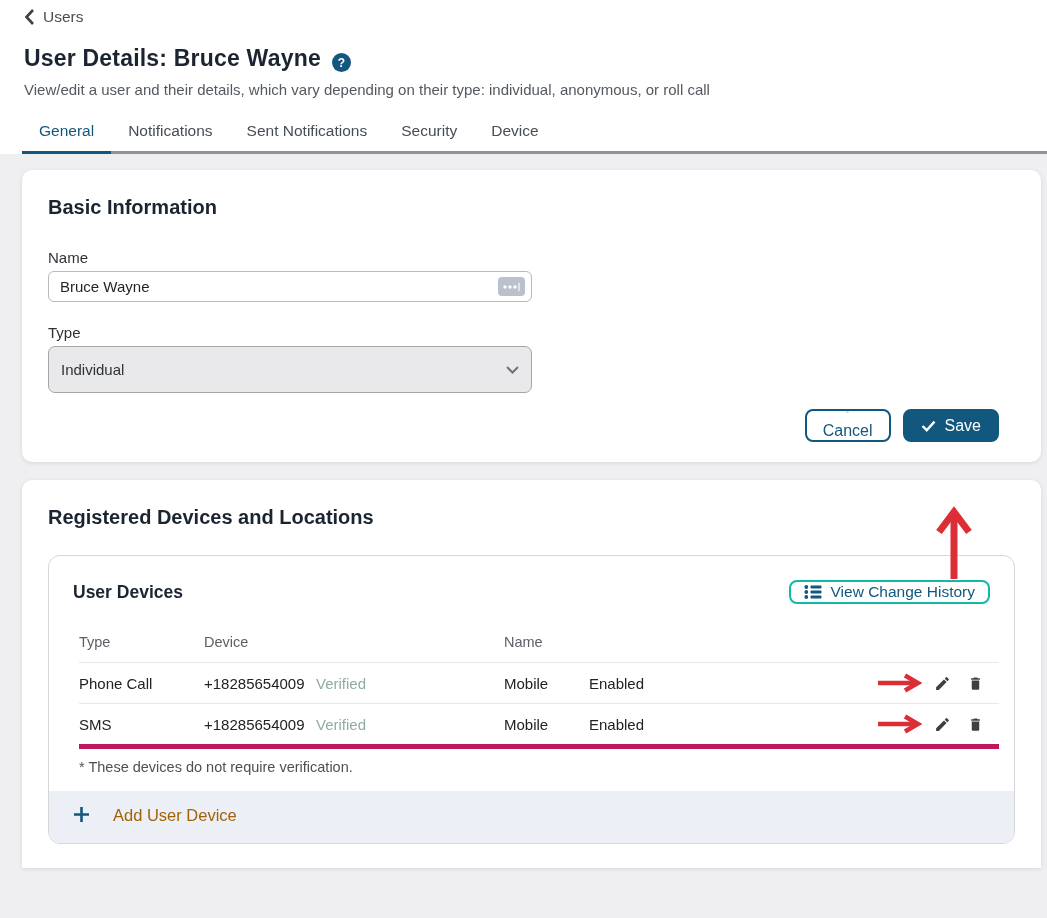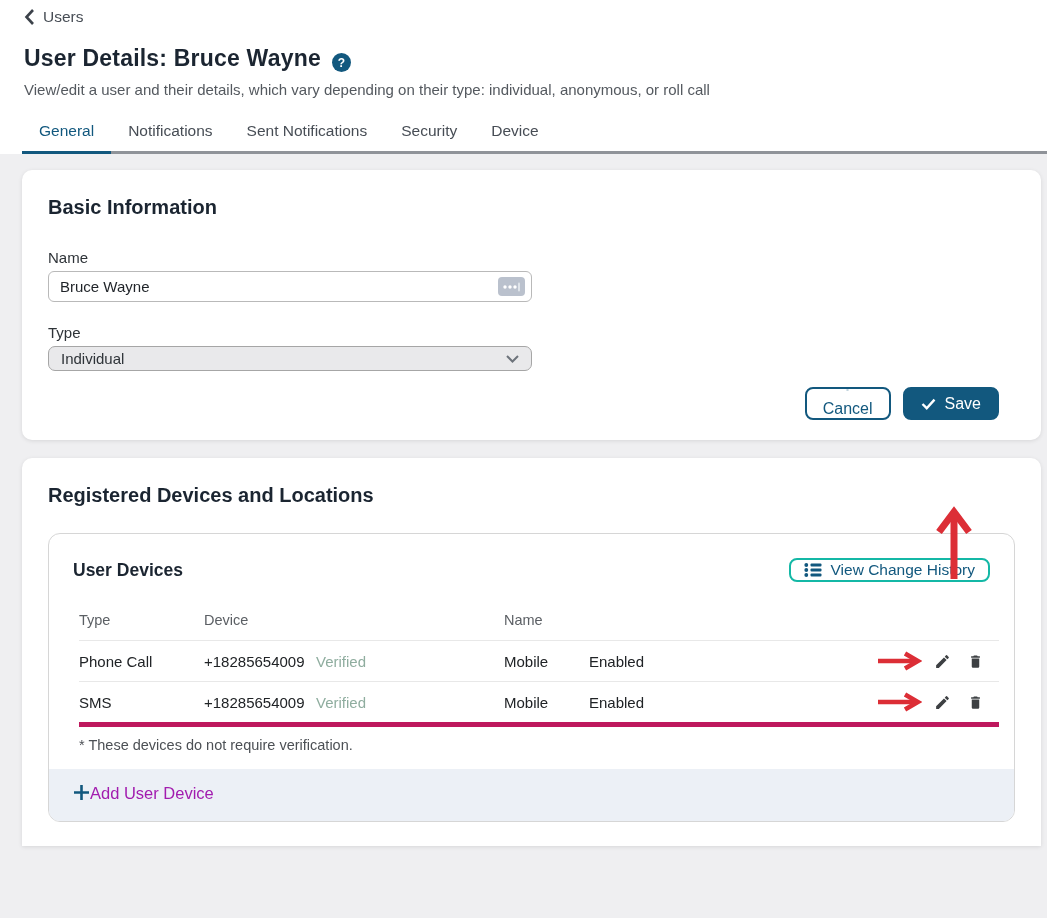--- a/index.html
+++ b/index.html
@@ -37,21 +37,21 @@
   .field.first { margin-top:30px; }
   .field-label { font-size:15px; color:#2e3338; margin-bottom:5px; }
   .text-input-wrap { position:relative; }
   .text-input { width:484px; height:31px; border:1px solid #b9b9b9; border-radius:6px;
                 padding:0 40px 0 11px; font-size:15px; color:#1f2328; font-family:"Liberation Sans",sans-serif;
                 background:#fff; outline:none; }
   .text-input.plain { padding-right:11px; }
   .input-adorn { position:absolute; right:7px; top:6px; width:27px; height:19px; border:none;
                  border-radius:4px; background:#bac1cd; display:flex; align-items:center; justify-content:center;
                  cursor:pointer; }
-  .select-box { width:484px; height:25px; background:#e9e9eb; border:1px solid #a6a6a6; border-radius:7px;
+  .select-box { width:484px; height:47px; background:#e9e9eb; border:1px solid #a6a6a6; border-radius:7px;
                 display:flex; align-items:center; justify-content:space-between; padding:0 12px;
                 font-size:15px; color:#2e3338; cursor:pointer; }
 
   .btn-row { display:flex; justify-content:flex-end; gap:12px; margin:16px 16px 0 0; }
   .btn { display:inline-flex; align-items:center; gap:9px; height:33px; border-radius:8px;
          font-size:16px; padding:0 16px; cursor:pointer; font-family:"Liberation Sans",sans-serif; }
   .btn-outline { background:#fff; border:2px solid #12587e; color:#12587e;flex-direction:column; }
   .btn-filled  { background:#12587e; border:2px solid #12587e; color:#fff; }
 
   
@@ -68,21 +68,21 @@
   .dev-row  { border-top:1px solid #e8e8e8; height:41px; font-size:15px; color:#202326; }
   .dev-num  { display:inline-block; width:112px; }
   .verified { color:#8fad9f; }
   .actions  { display:flex; align-items:center; justify-content:flex-end; gap:0; padding-right:16px; }
   .actions .arrow { margin-right:12px; display:flex; }
   .icon-btn { background:none; border:none; cursor:pointer; padding:0; display:flex; align-items:center; }
   .icon-btn + .icon-btn { margin-left:17px; }
   .footnote { border-top:5px solid #be185d; margin:0 15px 0 30px; padding:10px 0 16px 0;
               font-size:14.5px; color:#4c5055; }
   .add-bar { background:#ecf0f6; padding:15px 24px 16px 24px; }
-  .add-link { display:inline-flex; gap:0; color:#a21caf; font-size:16.5px;
+  .add-link { display:inline-flex; gap:23px; color:#a16207; font-size:16.5px;
               cursor:pointer; }
 
   
   .annot { position:absolute; pointer-events:none; }
 </style>
 </head>
 <body>
 
 <div class="page-header">
   <div class="back-link">

